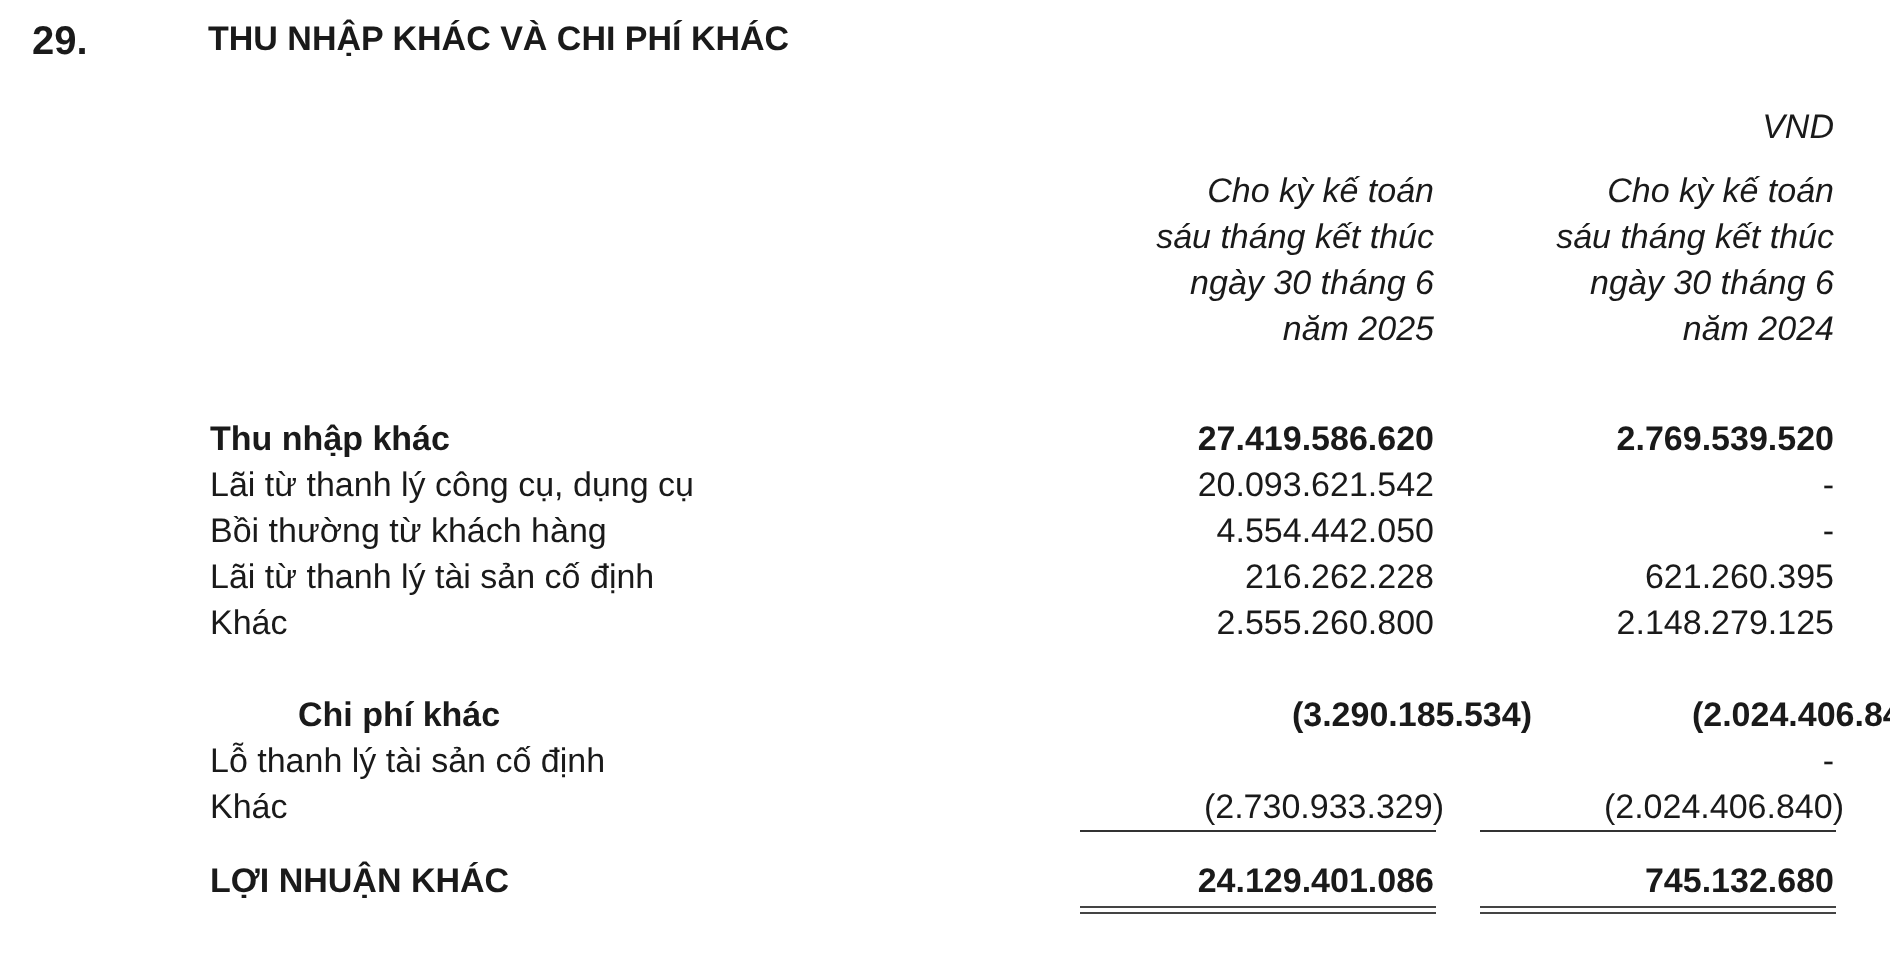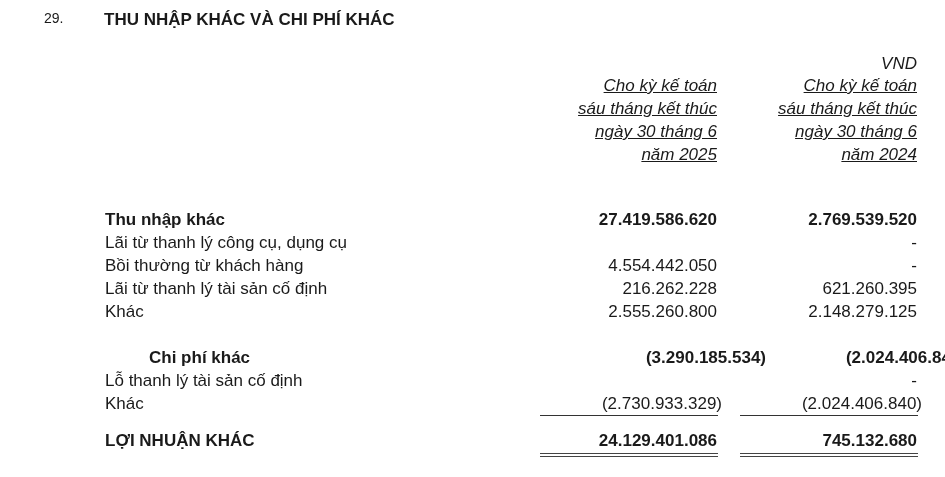--- a/index.html
+++ b/index.html
@@ -1,27 +1,26 @@
 <!DOCTYPE html>
 <html><head>
 <meta charset="utf-8">
 <style>
   html, body { margin: 0; padding: 0; background: #ffffff; }
   body {
     width: 945px; height: 477px; position: relative; overflow: hidden;
     font-family: "Liberation Sans", sans-serif; color: #1a1a1a;
   }
   .abs { position: absolute; white-space: nowrap; }
-  .num-label { left: 44px; top: 10px; font-size: 14px; font-weight: normal; }
+  .num-label { left: 16px; top: 10px; font-size: 20px; font-weight: bold; }
   .title { left: 104px; top: 10px; font-size: 17px; font-weight: bold; }
   .unit { right: 28px; top: 54px; font-size: 17px; font-style: italic; text-align: left; }
   .colhead {
     font-size: 17px; font-style: italic; text-align: right; line-height: 23px;
-    top: 74px;
-    text-decoration: underline;
+    top: 84px;
   }
   .col1 { right: 228px; }
   .col2 { right: 28px; }
   .row { position: absolute; left: 0; width: 945px; height: 23px; font-size: 17px; line-height: 23px; }
   .row .lbl { position: absolute; left: 105px; }
   .row .v1 { position: absolute; right: 228px; text-align: left; }
   .row .v2 { position: absolute; right: 28px; text-align: left; }
   .row.bold { font-weight: bold; }
   .line { position: absolute; height: 0; border-top: 1.5px solid #333; }
   .dline { position: absolute; height: 2px; border-top: 1.5px solid #444; border-bottom: 1.5px solid #444; }
@@ -46,20 +45,21 @@
   <div>năm 2024</div>
 </div>
 
 <div class="row bold" style="top:208px;">
   <span class="lbl">Thu nhập khác</span>
   <span class="v1">27.419.586.620</span>
   <span class="v2">2.769.539.520</span>
 </div>
 <div class="row" style="top:231px;">
   <span class="lbl">Lãi từ thanh lý công cụ, dụng cụ</span>
+  <span class="v1">20.093.621.542</span>
   <span class="v2">-</span>
 </div>
 <div class="row" style="top:254px;">
   <span class="lbl">Bồi thường từ khách hàng</span>
   <span class="v1">4.554.442.050</span>
   <span class="v2">-</span>
 </div>
 <div class="row" style="top:277px;">
   <span class="lbl">Lãi từ thanh lý tài sản cố định</span>
   <span class="v1">216.262.228</span>

